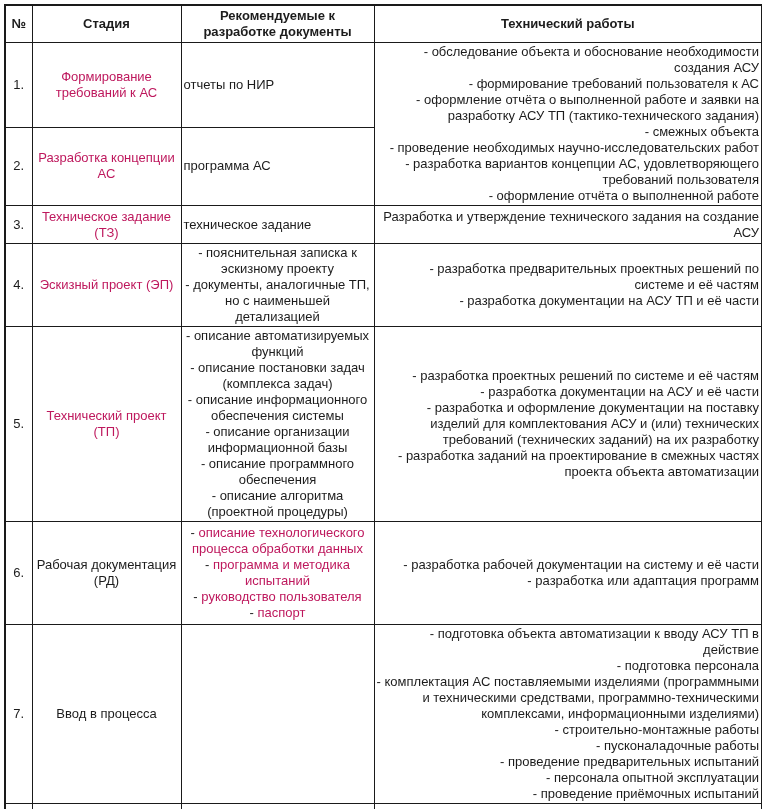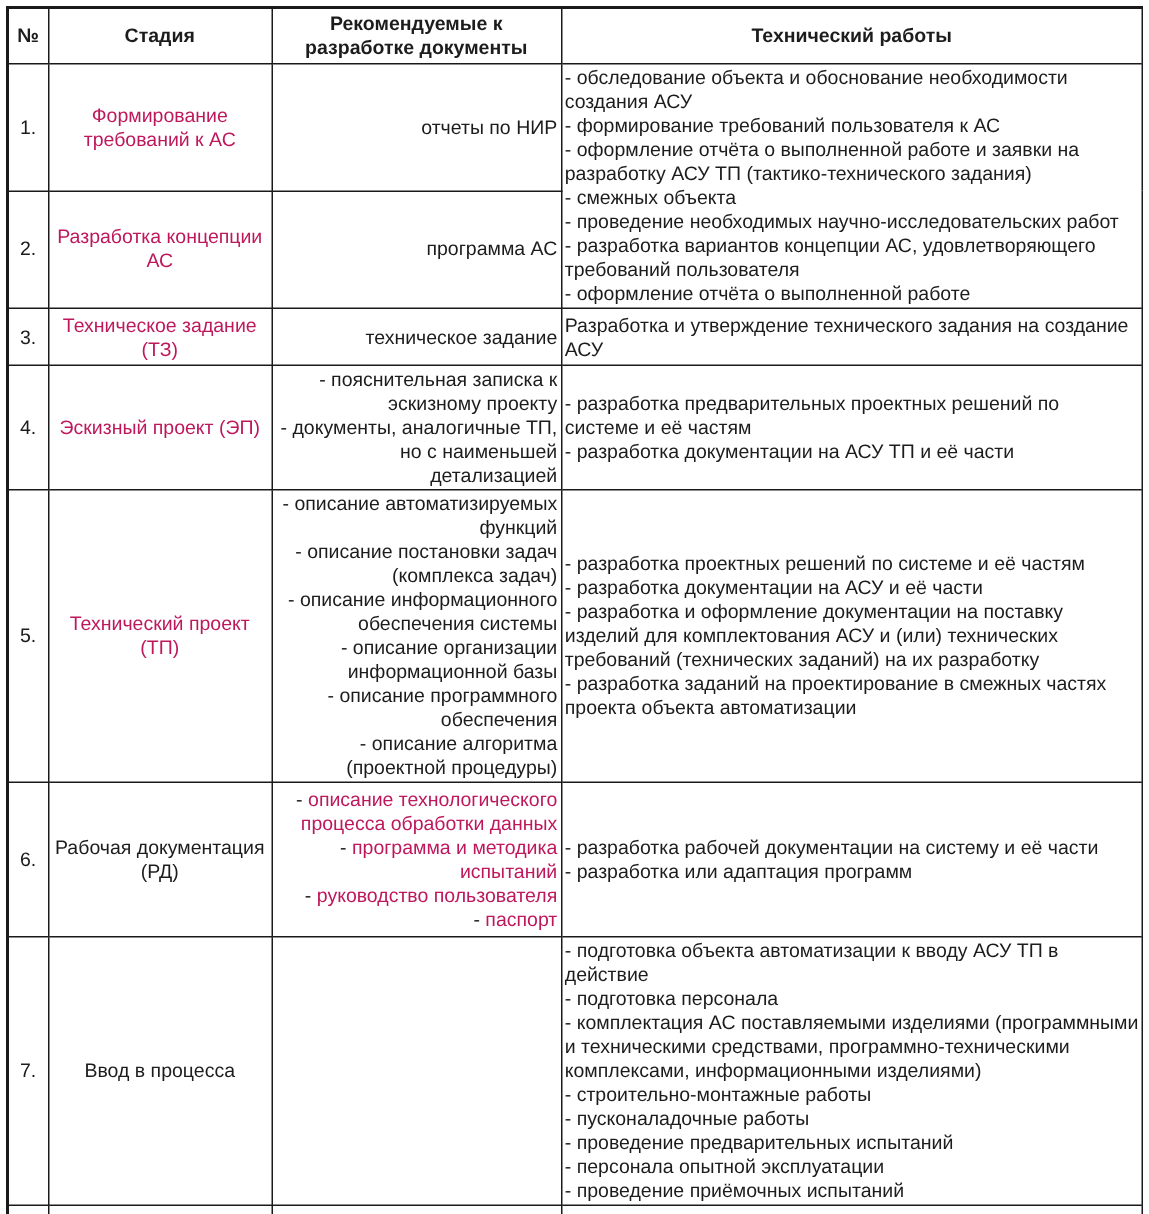--- a/index.html
+++ b/index.html
@@ -22,23 +22,23 @@
     overflow:hidden;
   }
   #stages th {
     font-weight:bold;
     text-align:center;
     vertical-align:middle;
     padding:2px 2px;
   }
   td.c-num  { text-align:center; vertical-align:middle; padding:1px 2px; }
   td.c-stage{ text-align:center; vertical-align:middle; padding:1px 3px; }
-  td.c-docs { vertical-align:middle; padding:1px 2px; text-align:right; }
-  td.c-docs.center { text-align:right;margin-left:45px; }
-  td.c-works{ vertical-align:middle; padding:1px 2px; text-align:left; }
+  td.c-docs { vertical-align:middle; padding:1px 2px; text-align:center; }
+  td.c-docs.center { text-align:left;margin-left:45px; }
+  td.c-works{ vertical-align:middle; padding:1px 2px; text-align:right; }
   .link { color:#be185d; }
   .list-item { margin:0; }
   .dash { color:#1c1c1c; }
 </style>
 </head>
 <body>
 
 <table id="stages">
   <colgroup>
     <col style="width:27px">

